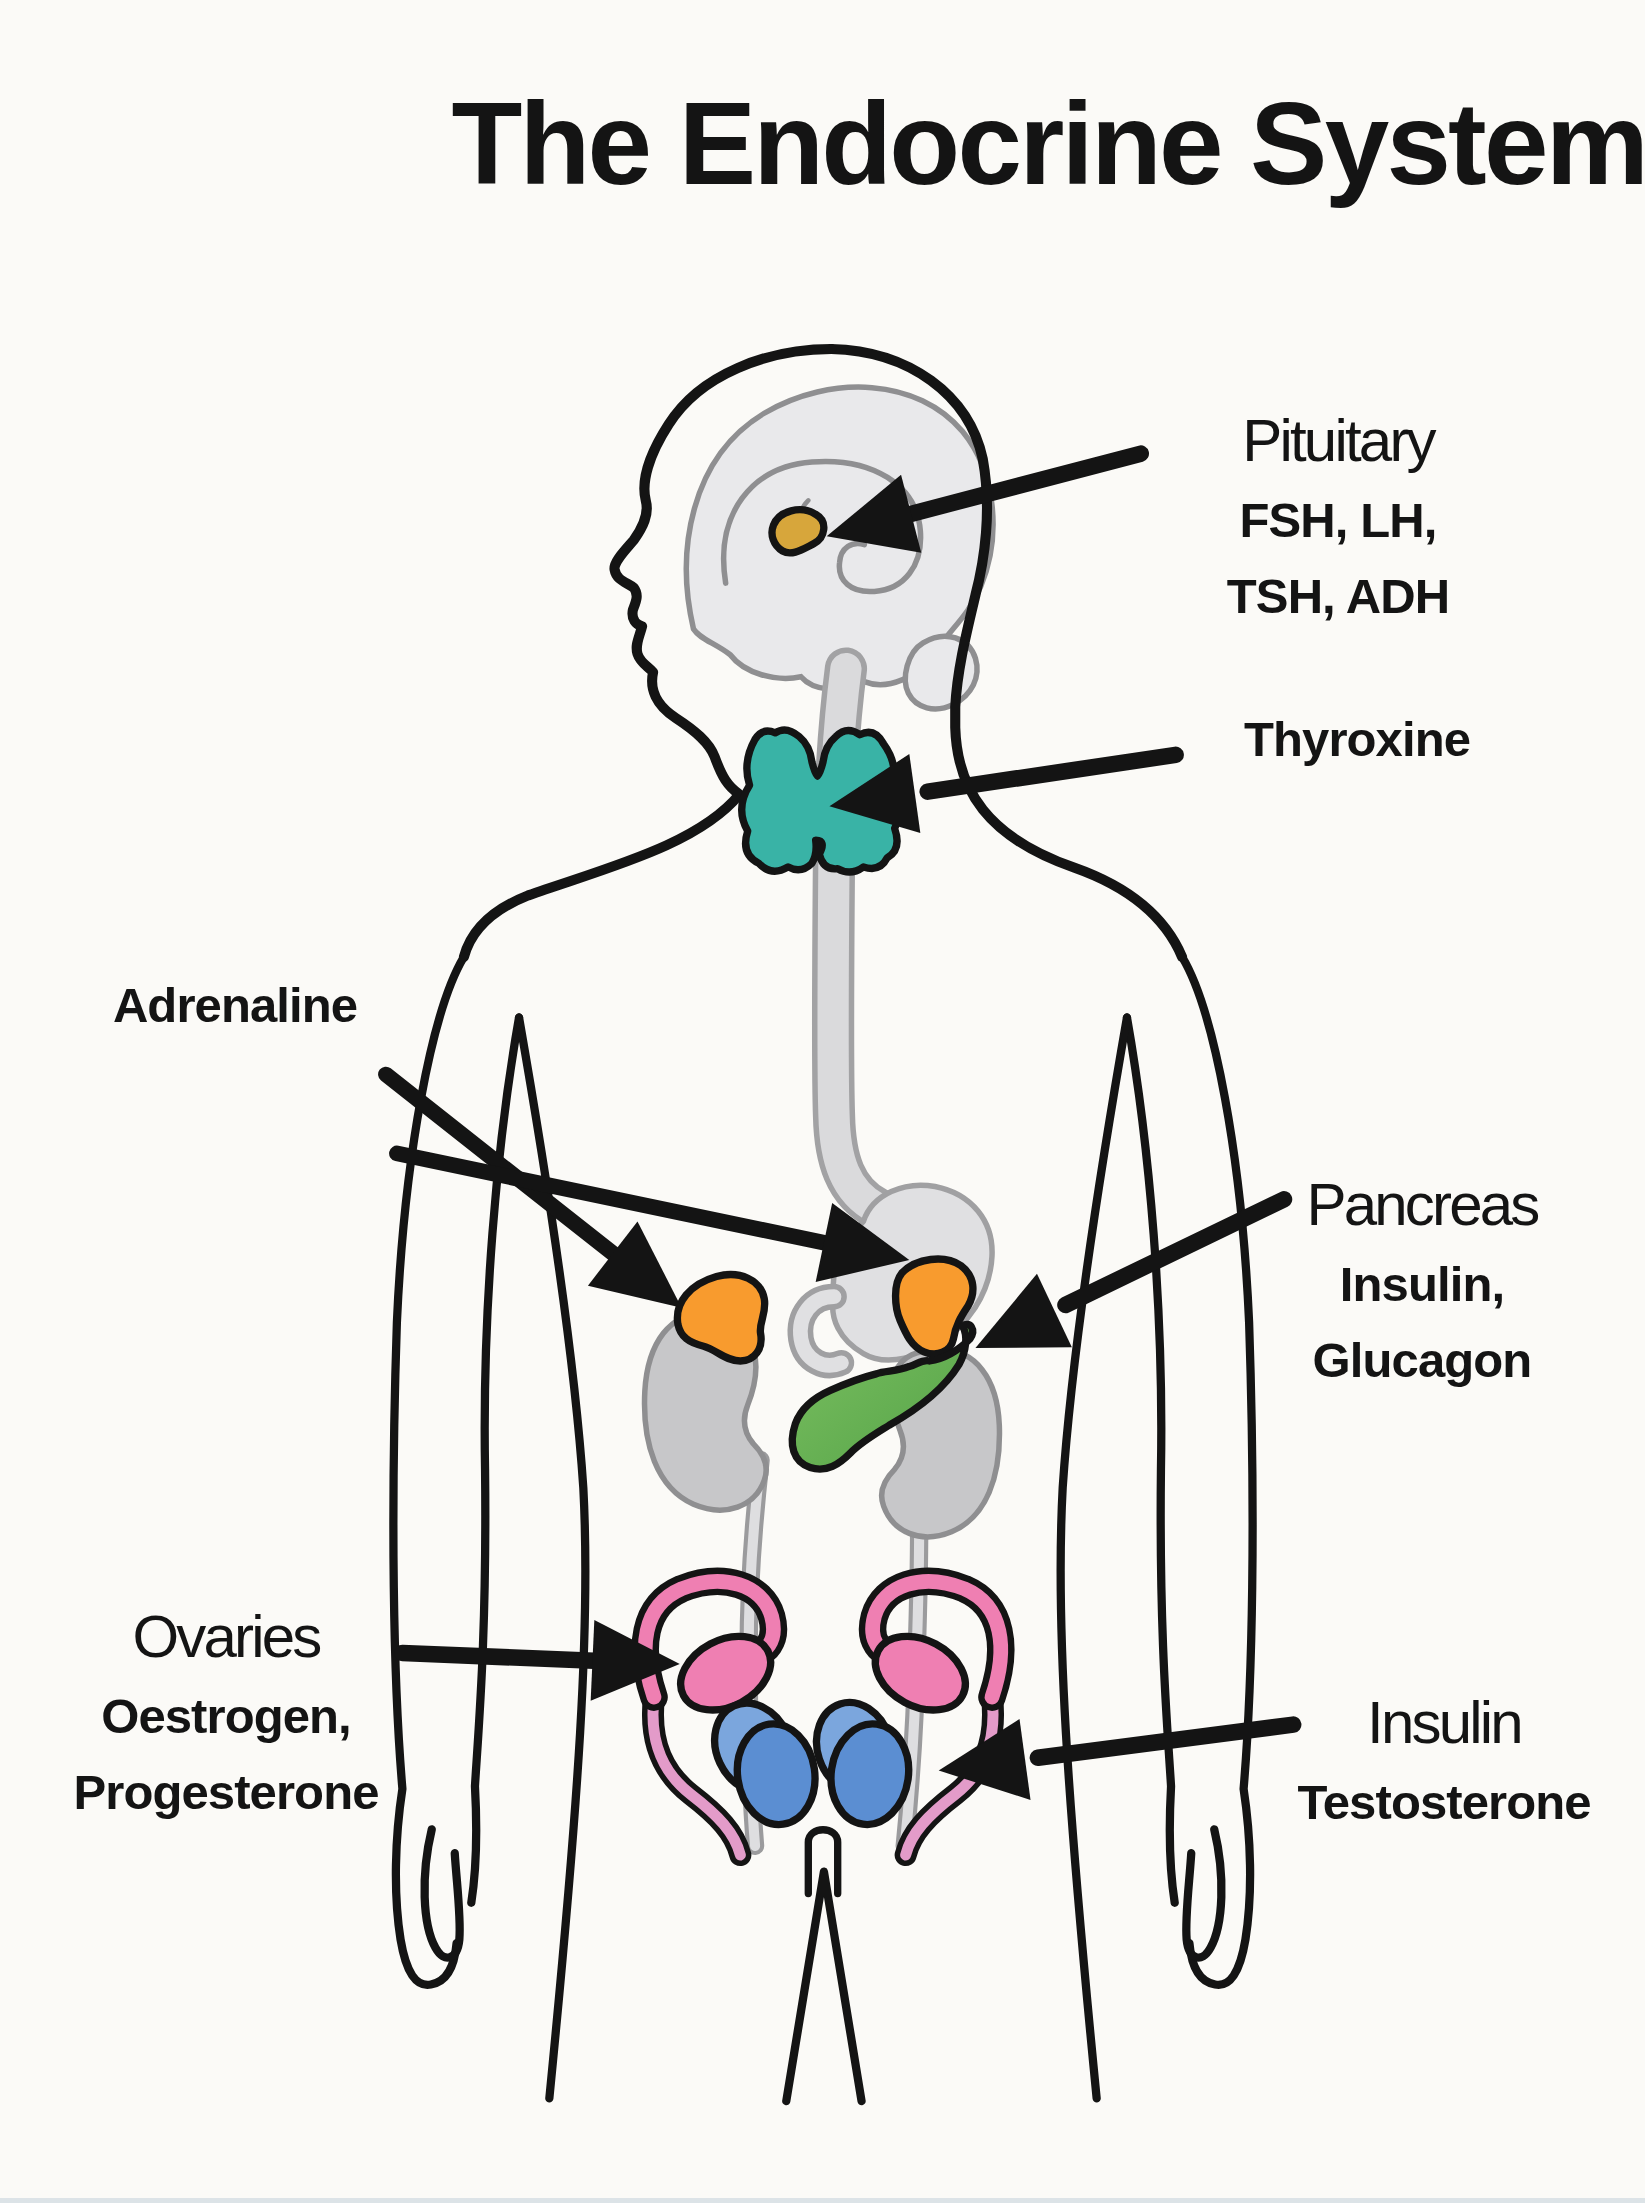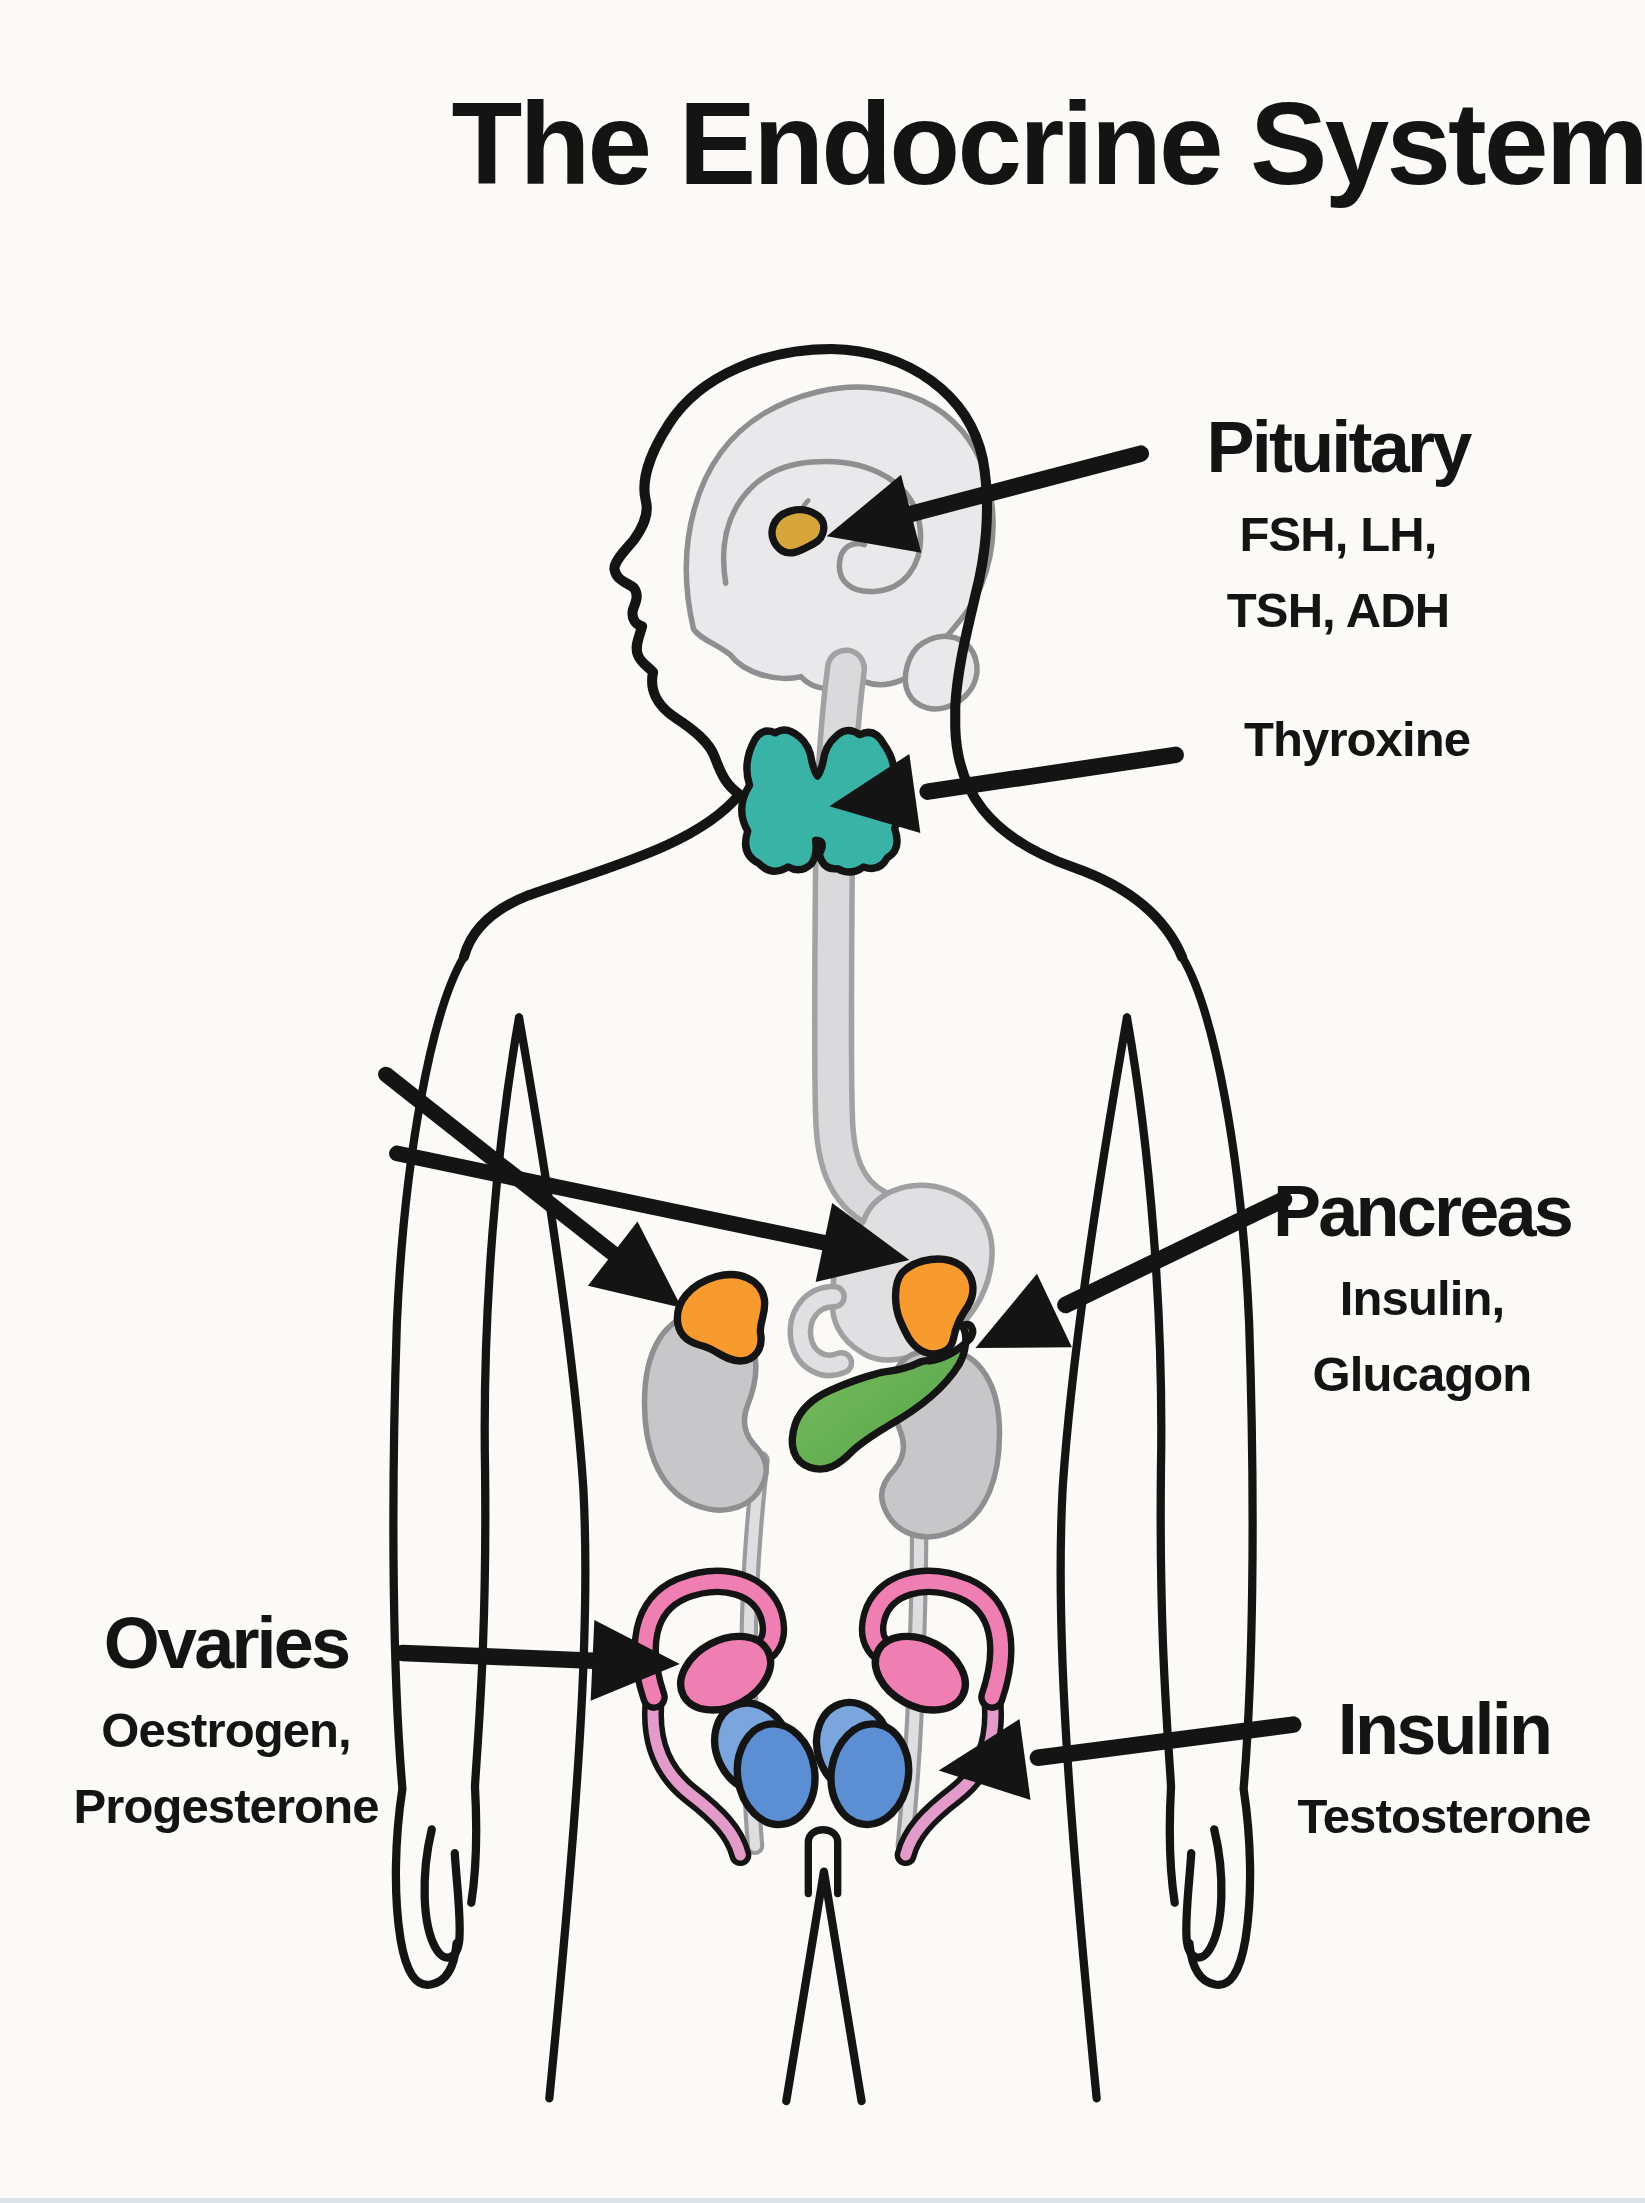--- a/index.html
+++ b/index.html
@@ -10,21 +10,21 @@
     color:#141414;
   }
   #art{position:absolute;left:0;top:0;width:1646px;height:2204px;}
   .title{
     position:absolute;top:77px;left:0;width:100%;
     text-align:right;font-size:116px;font-weight:700;letter-spacing:-2.8px;
     color:#141414;
   }
   .label{position:absolute;text-align:center;transform:translateX(-50%);}
   .label .name{
-    font-size:72px;font-weight:700;letter-spacing:-2.8px;line-height:1.22;
+    font-size:60px;font-weight:400;letter-spacing:-2.8px;line-height:1.22;
     white-space:pre-line;color:#141414;
   }
   .label .hormones{
     font-size:49px;font-weight:700;letter-spacing:-0.9px;line-height:1.55;
     white-space:pre-line;color:#141414;margin-top:5.5px;
   }
   .lab-pituitary{left:1338px;top:404px;}
   .lab-thyroid{left:1357px;top:696px;}
   .lab-adrenal{left:235px;top:962px;}
   .lab-pancreas{left:1422px;top:1168px;}
@@ -219,20 +219,21 @@
 <div class="label lab-pituitary">
   <div class="name">Pituitary</div>
   <div class="hormones">FSH, LH, TSH, ADH</div>
 </div>
 
 <div class="label lab-thyroid">
   <div class="hormones">Thyroxine</div>
 </div>
 
 <div class="label lab-adrenal">
+  <div class="hormones">Adrenaline</div>
 </div>
 
 <div class="label lab-pancreas">
   <div class="name">Pancreas</div>
   <div class="hormones">Insulin,
 Glucagon</div>
 </div>
 
 <div class="label lab-ovaries">
   <div class="name">Ovaries</div>

